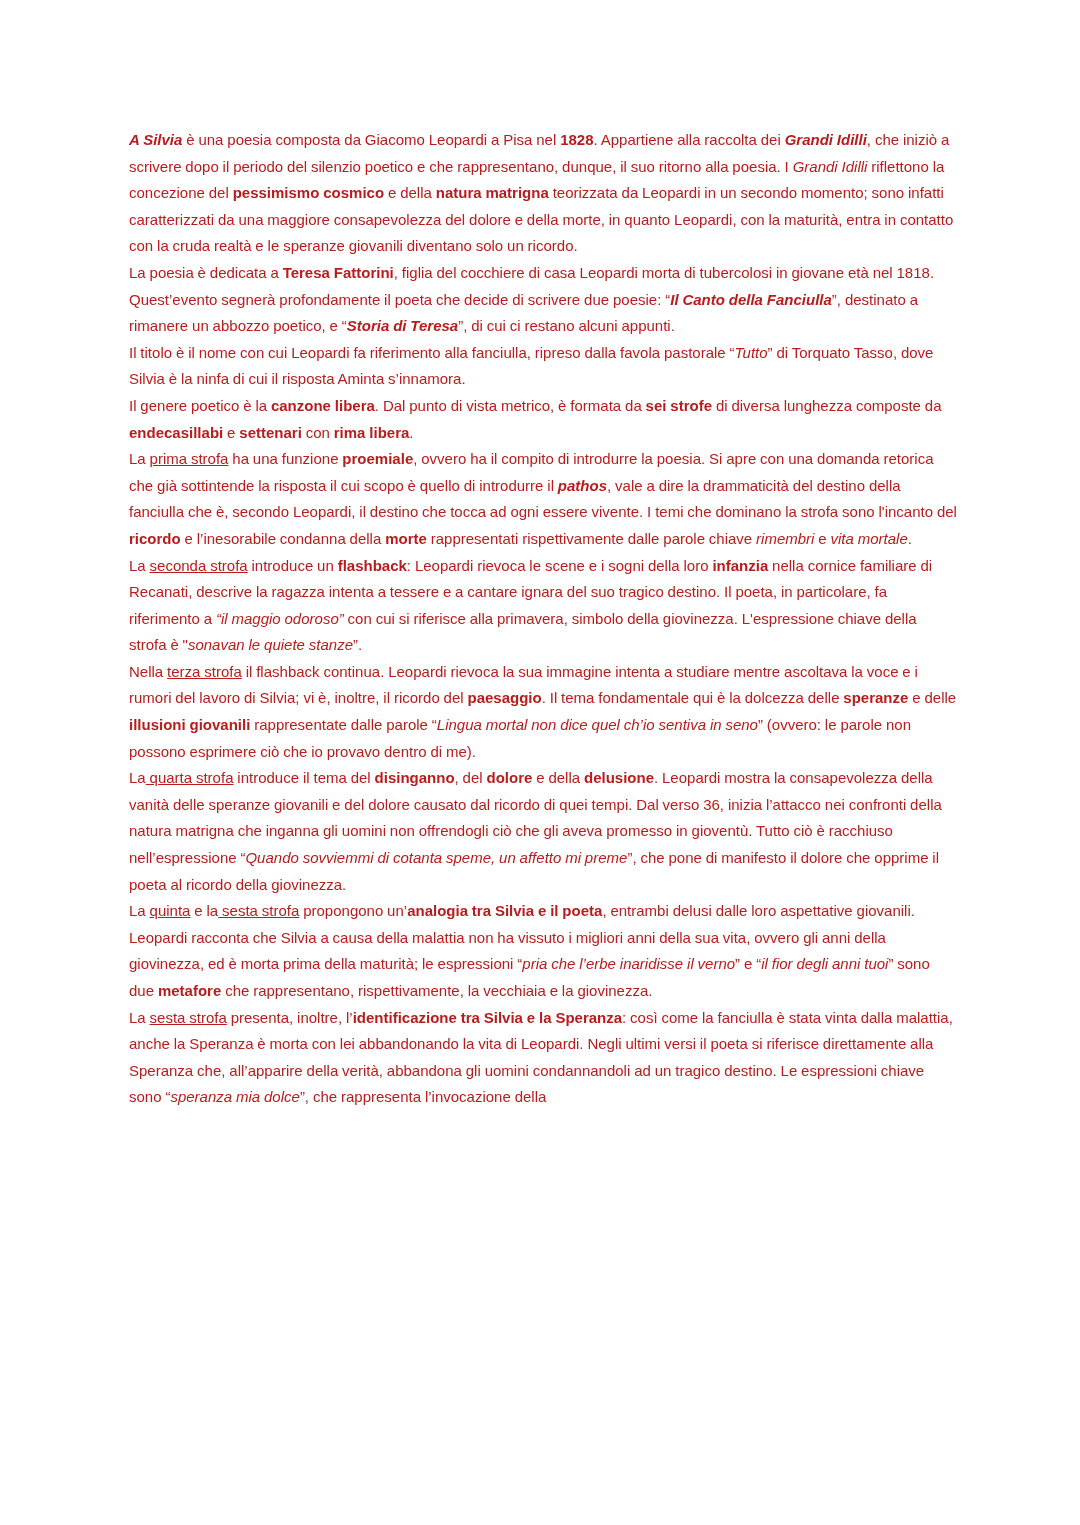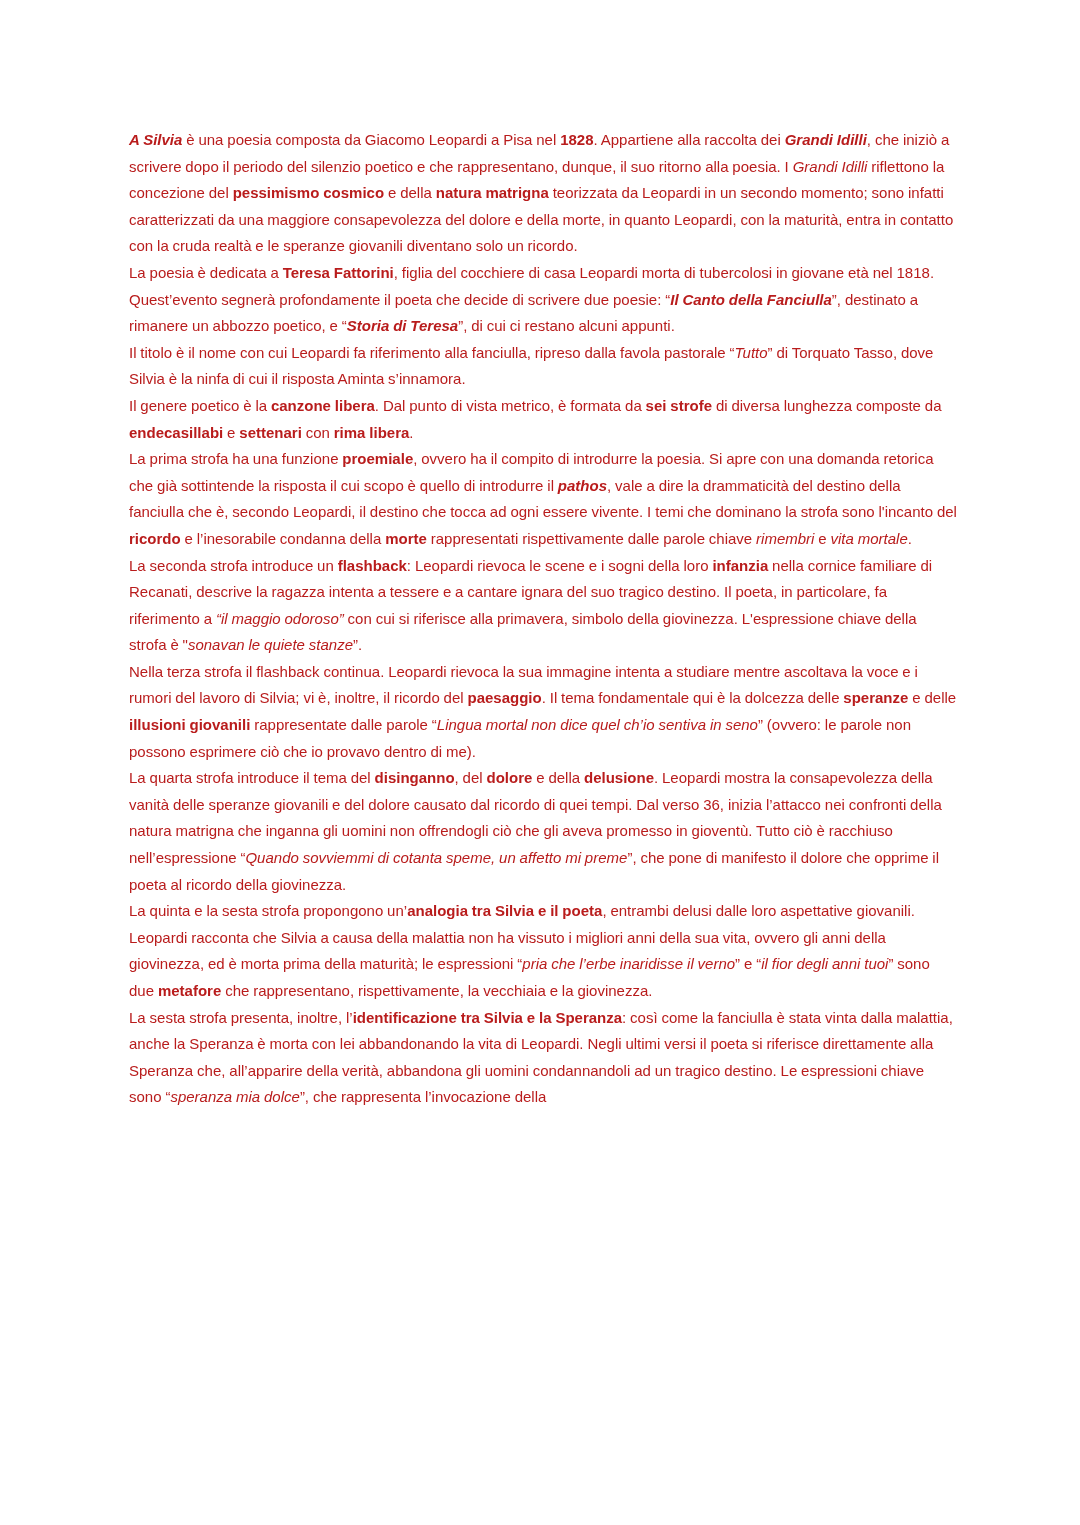--- a/index.html
+++ b/index.html
@@ -25,21 +25,21 @@
     line-height: 26.6px;
     text-align: left;
     word-spacing: -0.3px;
   }
   p.para {
     margin: 0;
     padding: 0;
   }
   .bold { font-weight: 700; }
   .italic { font-style: italic; }
-  .underline { }
+  .underline { text-decoration: underline; }
 </style>
 </head>
 <body>
 
 <div class="page">
   <div class="doc-body">
       <p class="para"><span class="bold italic">A Silvia</span><span class=""> è una poesia composta da Giacomo Leopardi a Pisa nel </span><span class="bold">1828</span><span class="">. Appartiene alla raccolta dei </span><span class="bold italic">Grandi Idilli</span><span class="">, che iniziò a scrivere dopo il periodo del silenzio poetico e che rappresentano, dunque, il suo ritorno alla poesia. I </span><span class="italic">Grandi Idilli</span><span class=""> riflettono la concezione del </span><span class="bold">pessimismo cosmico</span><span class=""> e della </span><span class="bold">natura matrigna</span><span class=""> teorizzata da Leopardi in un secondo momento; sono infatti caratterizzati da una maggiore consapevolezza del dolore e della morte, in quanto Leopardi, con la maturità, entra in contatto con la cruda realtà e le speranze giovanili diventano solo un ricordo.</span></p>
       <p class="para"><span class="">La poesia è dedicata a </span><span class="bold">Teresa Fattorini</span><span class="">, figlia del cocchiere di casa Leopardi morta di tubercolosi in giovane età nel 1818. Quest’evento segnerà profondamente il poeta che decide di scrivere due poesie: “</span><span class="bold italic">Il Canto della Fanciulla</span><span class="">”, destinato a rimanere un abbozzo poetico, e “</span><span class="bold italic">Storia di Teresa</span><span class="">”, di cui ci restano alcuni appunti.</span></p>
       <p class="para"><span class="">Il titolo è il nome con cui Leopardi fa riferimento alla fanciulla, ripreso dalla favola pastorale “</span><span class="italic">Tutto</span><span class="">” di Torquato Tasso, dove Silvia è la ninfa di cui il risposta Aminta s’innamora.</span></p>
       <p class="para"><span class="">Il genere poetico è la </span><span class="bold">canzone libera</span><span class="">. Dal punto di vista metrico, è formata da </span><span class="bold">sei strofe</span><span class=""> di diversa lunghezza composte da </span><span class="bold">endecasillabi</span><span class=""> e </span><span class="bold">settenari</span><span class=""> con </span><span class="bold">rima libera</span><span class="">.</span></p>

